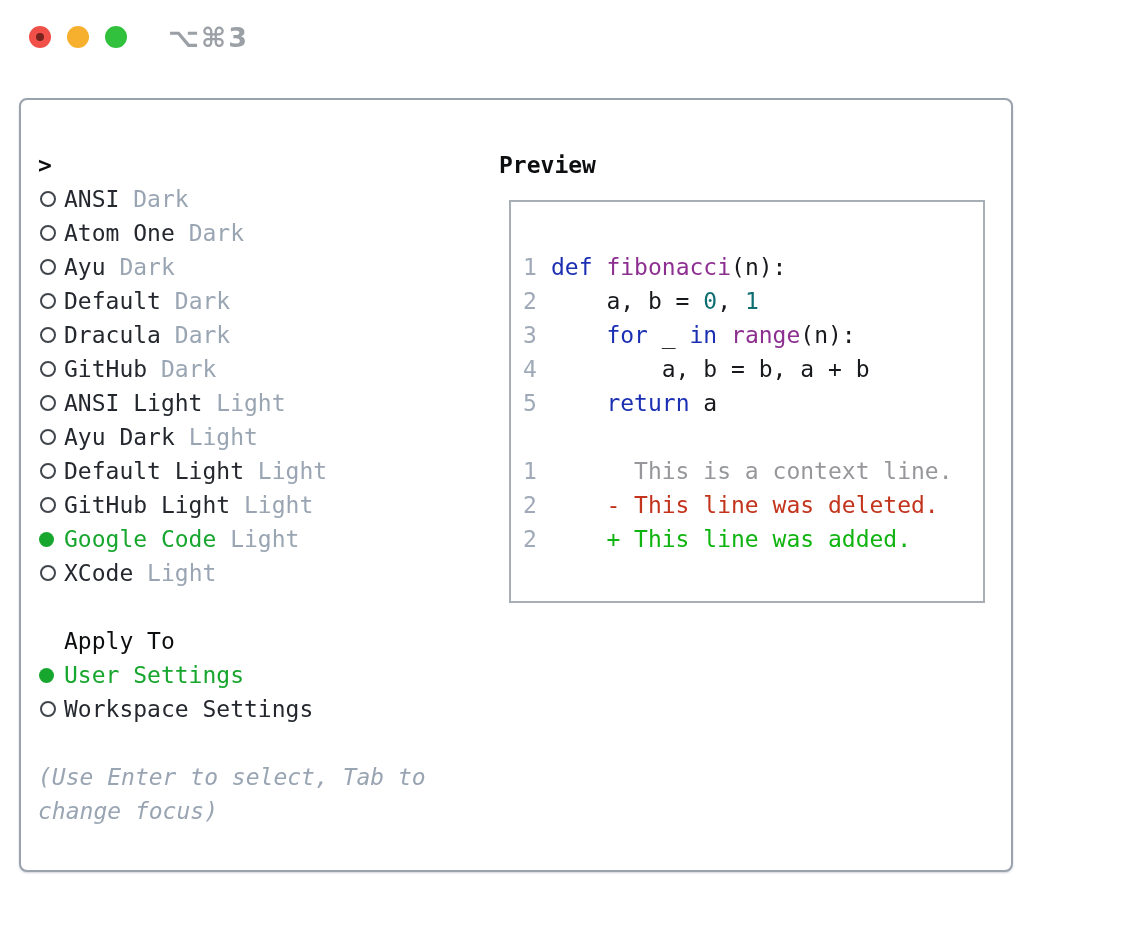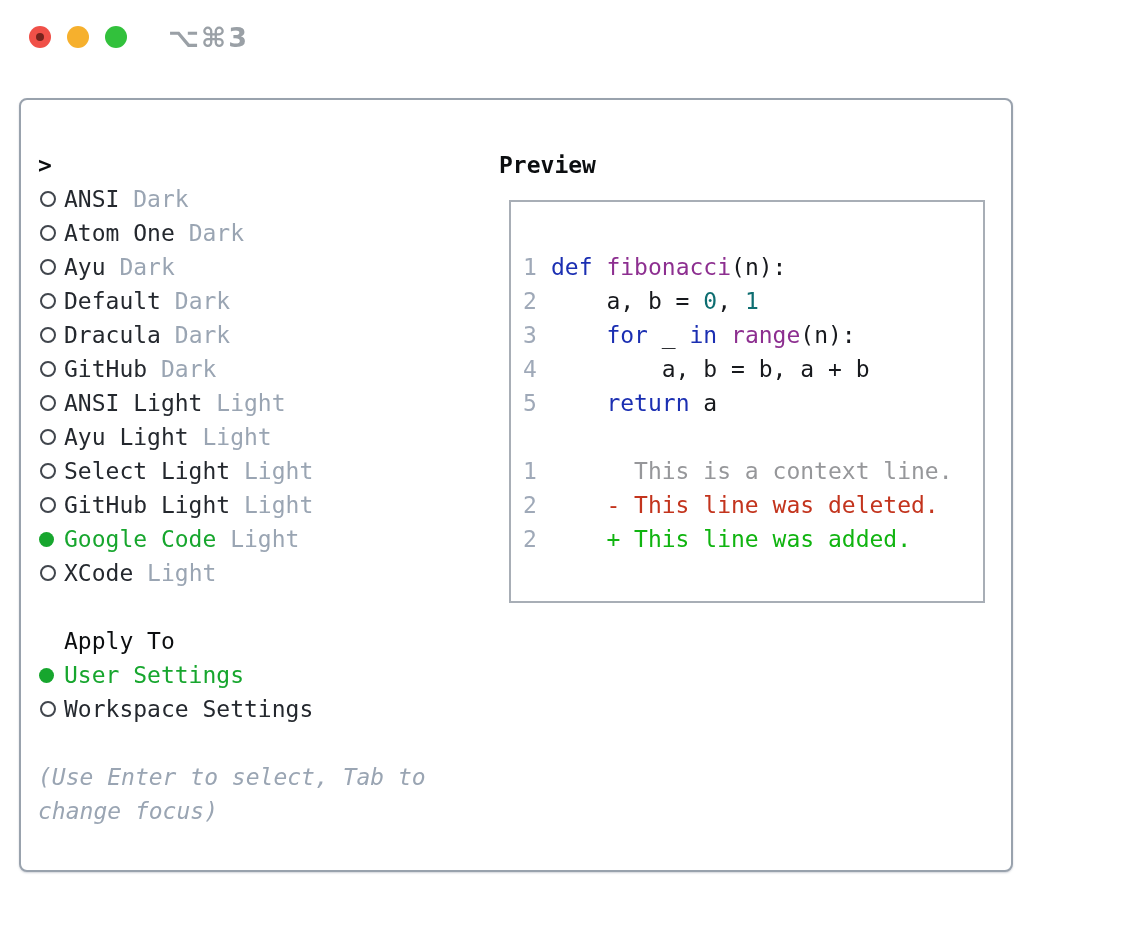--- a/index.html
+++ b/index.html
@@ -130,28 +130,28 @@
           <span class="marker">
             <span class="ring"></span>
           </span>
           <span class="lbl-name">ANSI Light</span>
           <span class="lbl-variant">&nbsp;Light</span>
         </div>
         <div class="row">
           <span class="marker">
             <span class="ring"></span>
           </span>
-          <span class="lbl-name">Ayu Light</span>
-          <span class="lbl-variant">&nbsp;Light</span>
-        </div>
-        <div class="row">
-          <span class="marker">
-            <span class="ring"></span>
-          </span>
-          <span class="lbl-name">Select Light</span>
+          <span class="lbl-name">Ayu Dark</span>
+          <span class="lbl-variant">&nbsp;Light</span>
+        </div>
+        <div class="row">
+          <span class="marker">
+            <span class="ring"></span>
+          </span>
+          <span class="lbl-name">Default Light</span>
           <span class="lbl-variant">&nbsp;Light</span>
         </div>
         <div class="row">
           <span class="marker">
             <span class="ring"></span>
           </span>
           <span class="lbl-name">GitHub Light</span>
           <span class="lbl-variant">&nbsp;Light</span>
         </div>
         <div class="row selected">

